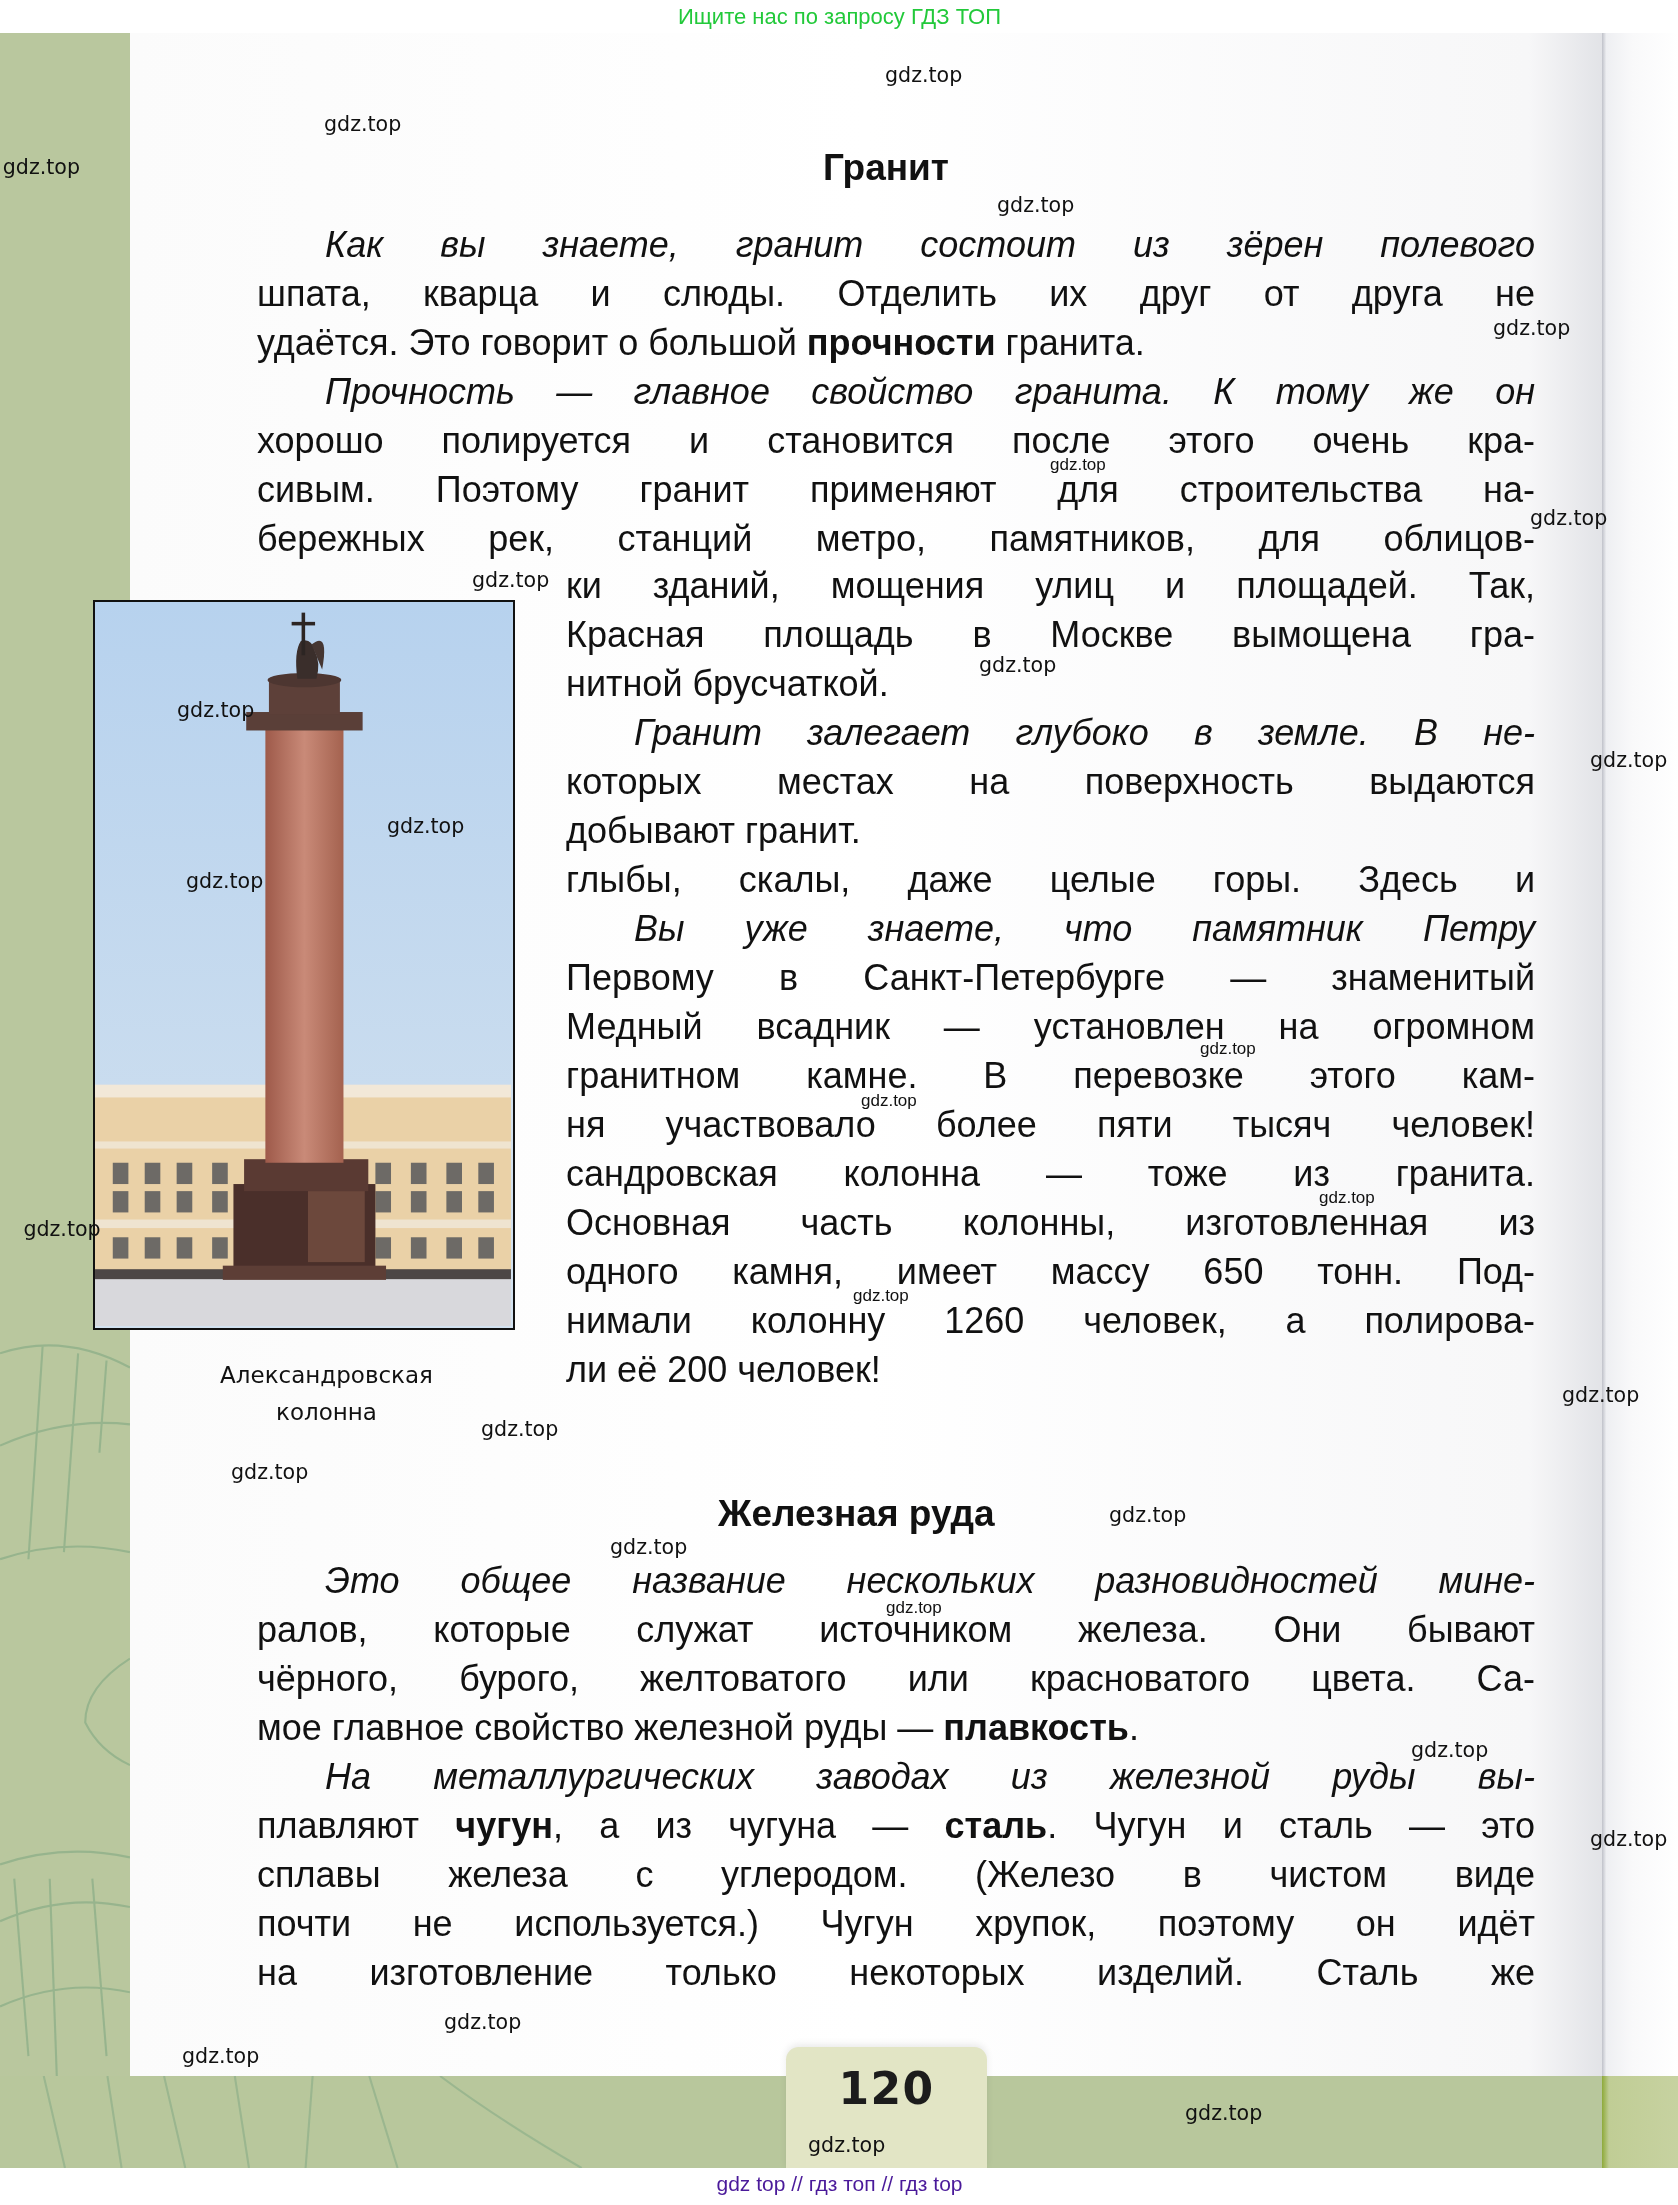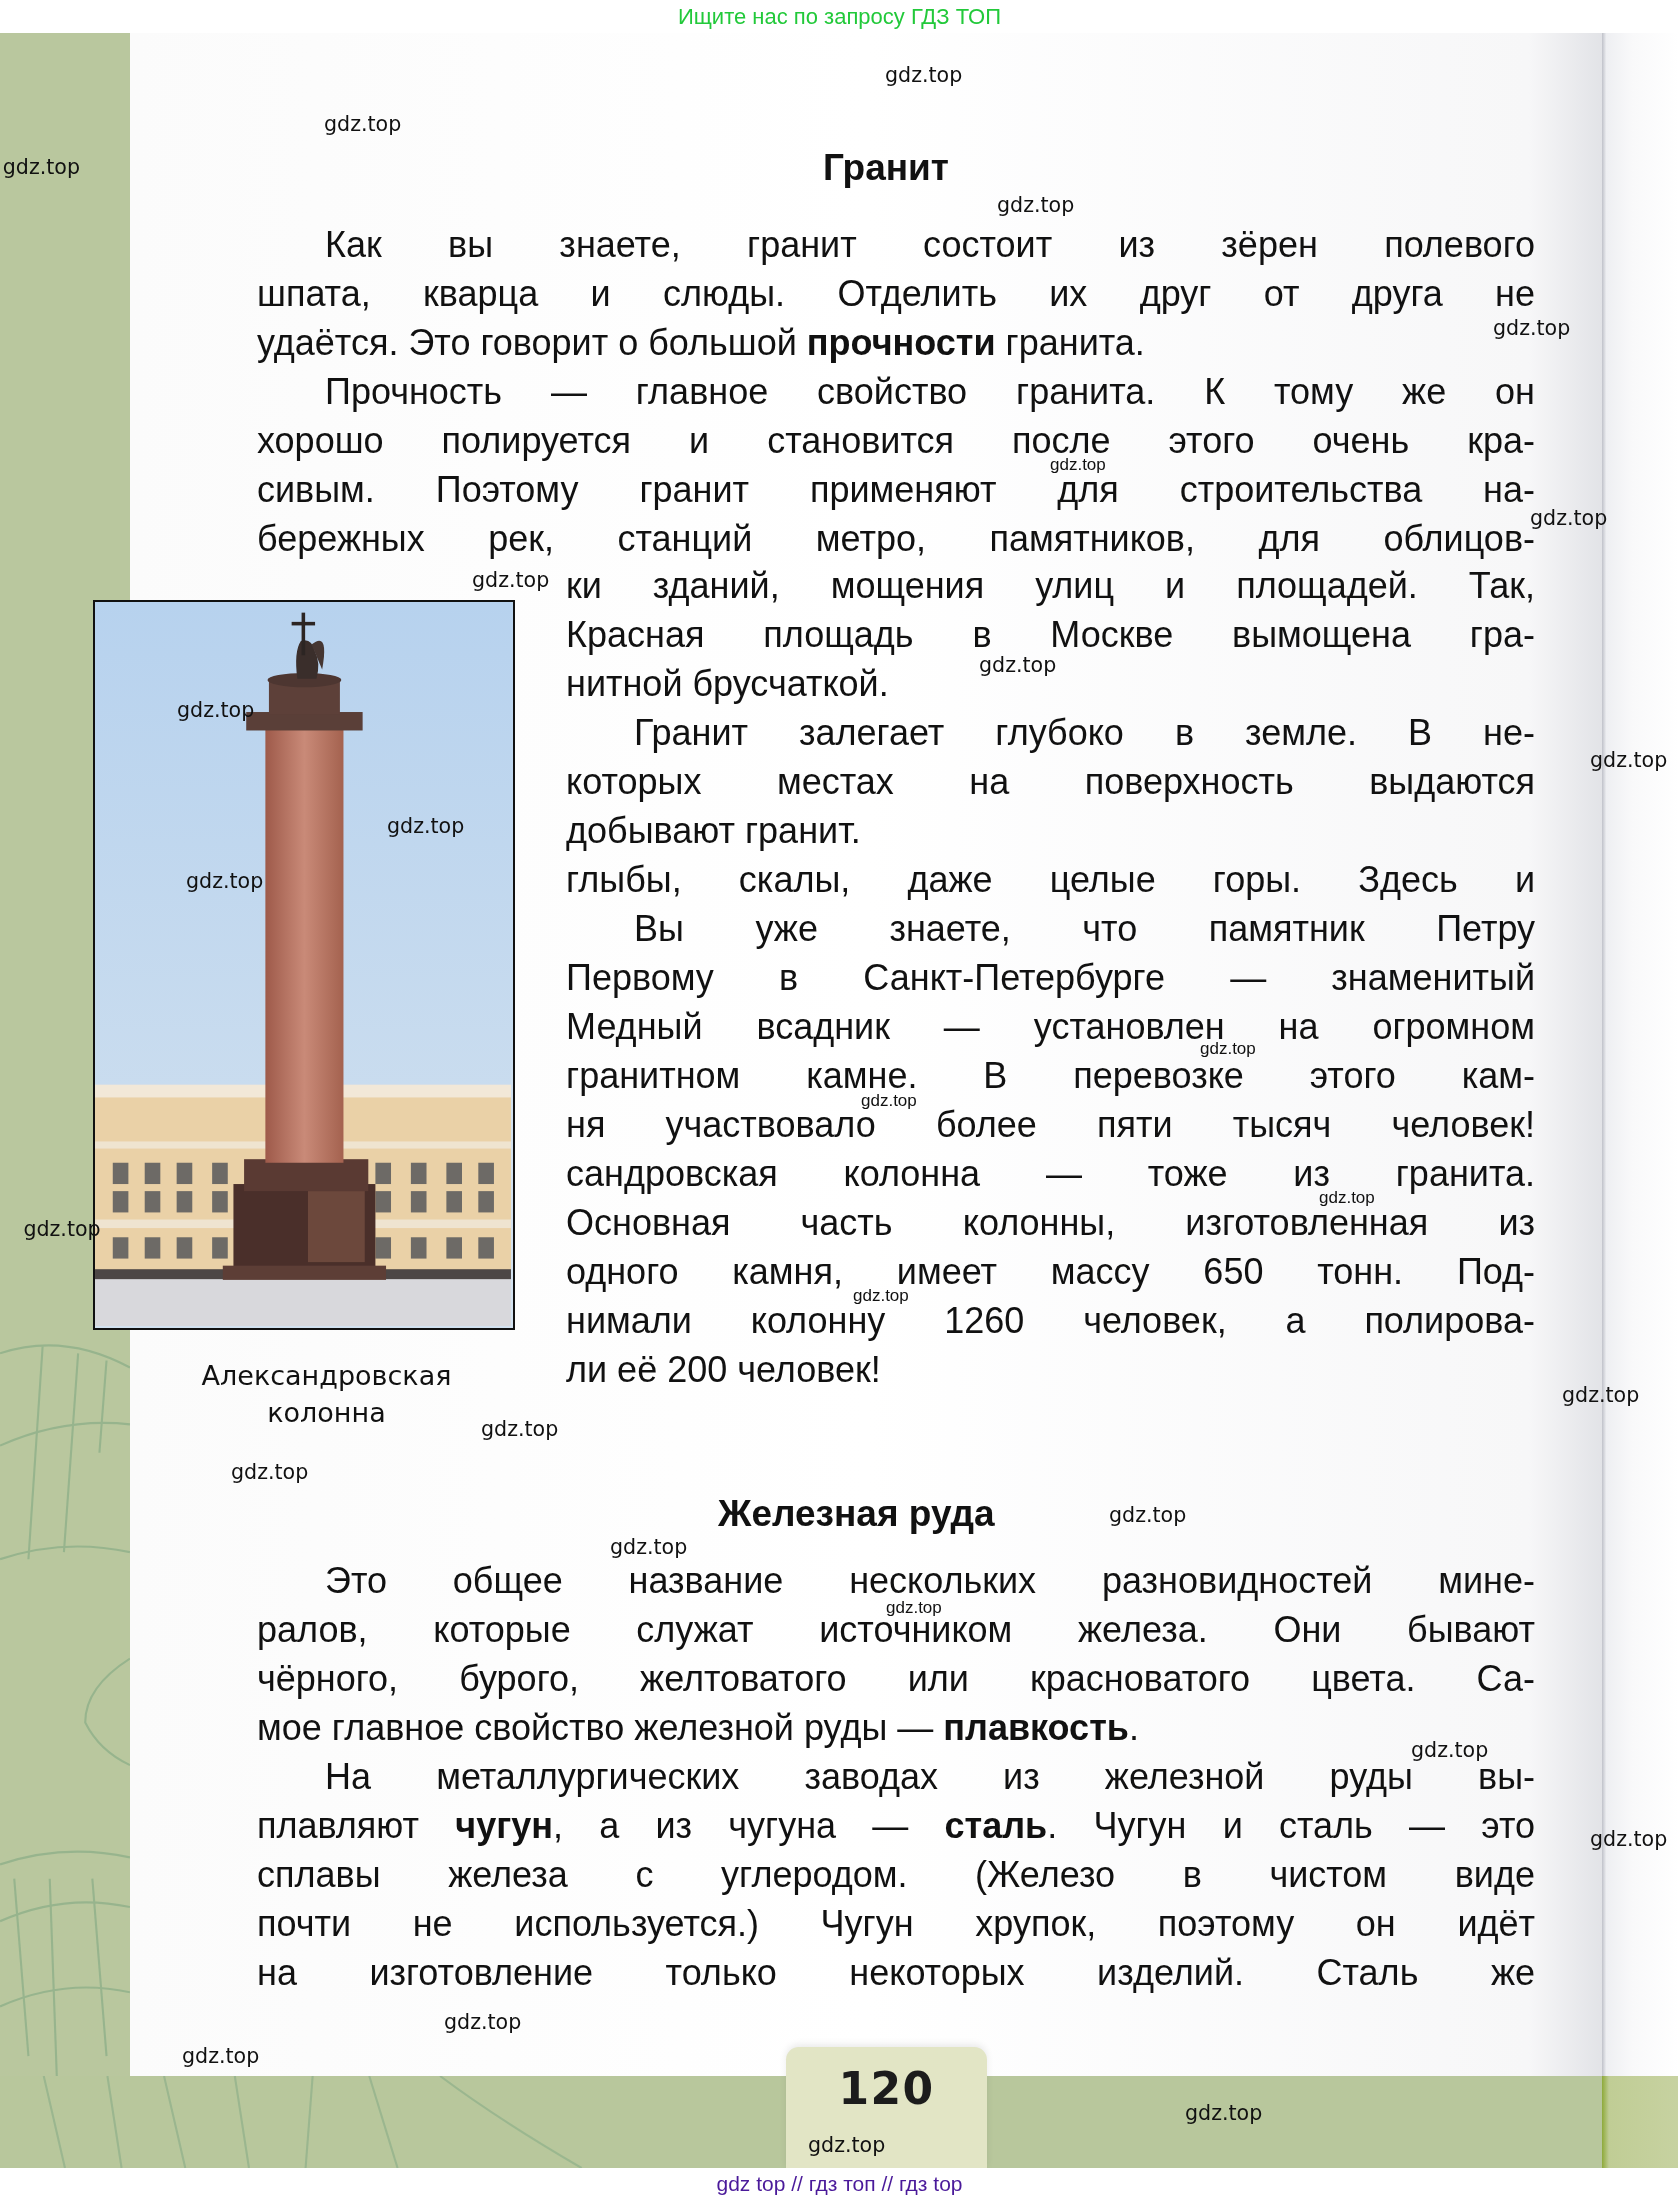--- a/index.html
+++ b/index.html
@@ -55,29 +55,29 @@
     font-family:"Liberation Sans", sans-serif; white-space:nowrap;
   }
   .text-block {
     position:absolute; font-size:36px; line-height:49px; color:#111;
     font-family:"Liberation Sans", sans-serif;
     text-align: justify;
   }
   .line { display:block; height:49px; text-align:justify; text-align-last:justify; white-space:nowrap; overflow:visible; }
   .line.last { text-align-last:left; }
   .line span.bold { font-weight:bold; }
-  .indent { padding-left:68px; }
+  .indent { padding-left:68px;font-style:italic; }
   .photo-frame {
     position:absolute; left:93px; top:567px; width:422px; height:730px;
     border:2.8px solid #111; box-sizing:border-box; overflow:hidden;
     background: linear-gradient(to bottom, #b9d3ee 0%, #c6dcf0 60%, #d3e2f0 70%);
   }
   .caption {
     position:absolute; left:142px; top:1324px; width:369px; text-align:center;
-    font-size:27px; line-height:37px; color:#111;
+    font-size:23px; line-height:37px; color:#111;
     font-family:"DejaVu Sans", sans-serif;
   }
   .wm {
     position:absolute; font-size:20.6px; color:#111; white-space:nowrap;
     font-family:"DejaVu Sans", sans-serif;
   }
   .wm.small { font-size:17px; font-family:"Liberation Sans", sans-serif; }
   .footer {
     position:absolute; left:0; top:2168px; width:1679px; height:37px;
     background:#ffffff; text-align:center; color:#4a1a9a;

